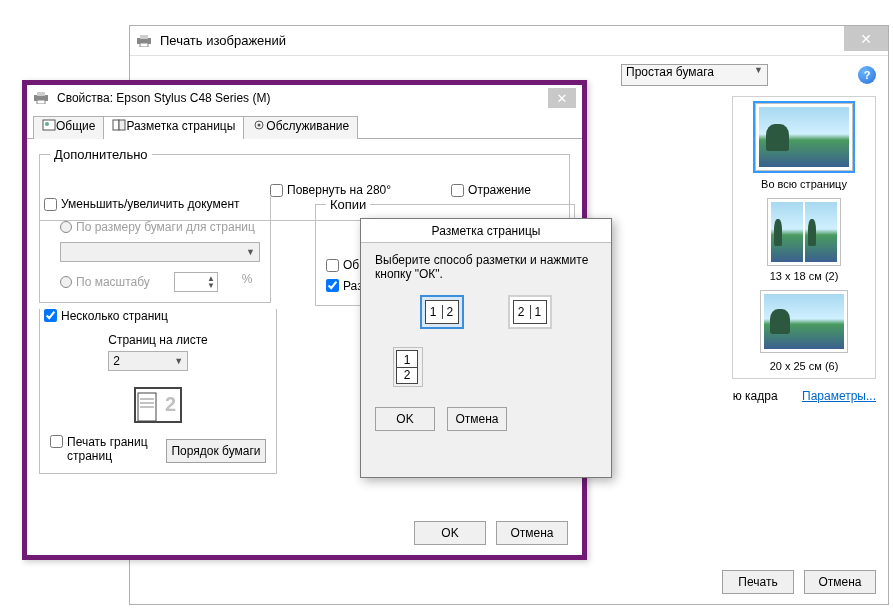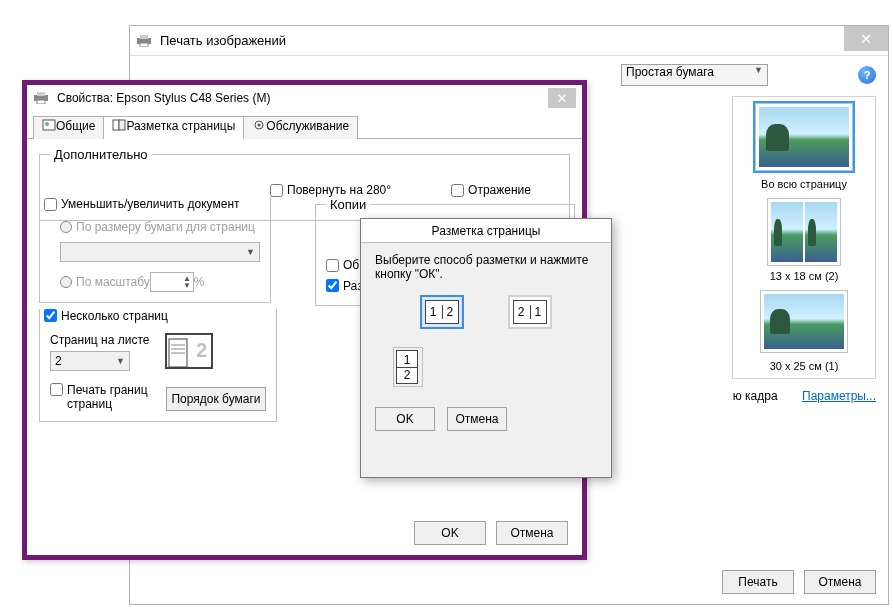--- a/index.html
+++ b/index.html
@@ -61,21 +61,21 @@
 .dropdown { border: 1px solid #b0b0b0; background: #f0f0f0; height: 20px; display: inline-flex; align-items: center; justify-content: space-between; padding: 0 4px; }
 .spinner { border: 1px solid #b0b0b0; width: 44px; height: 20px; display: inline-flex; align-items: center; padding: 0 2px; background: #fff; }
 .spinner .arrows { margin-left: auto; font-size: 8px; line-height: 7px; color: #555; }
 
 .left-col { position: absolute; left: 12px; top: 58px; width: 232px; }
 .right-col { position: absolute; left: 288px; top: 58px; width: 260px; }
 
 .fs-extra { height: 40px; display: flex; align-items: center; gap: 60px; padding-left: 220px; }
 
 .fs-multi { margin-top: 6px; }
-.multi-row { display: flex; gap: 16px; margin-top: 8px; }
+.multi-row { display: flex; gap: 16px; align-items: center; margin-top: 8px; flex-direction: column; }
 .pages-icon { width: 48px; height: 36px; border: 2px solid #444; background: #fff; position: relative; }
 .pages-icon .num { position: absolute; right: 4px; top: 4px; color: #c0c0c0; font-size: 20px; font-weight: bold; }
 .multi-row2 { display: flex; gap: 16px; align-items: flex-end; margin-top: 12px; }
 
 .props-buttons { position: absolute; bottom: 10px; right: 14px; display: flex; gap: 10px; }
 
 
 .layout-modal { position: absolute; left: 360px; top: 218px; width: 252px; height: 260px; background: #f0f0f0; border: 1px solid #7a7a7a; box-shadow: 3px 3px 10px rgba(0,0,0,0.3); }
 .layout-title { height: 24px; background: #fff; border-bottom: 1px solid #c0c0c0; display: flex; align-items: center; justify-content: center; font-size: 12px; }
 .layout-body { padding: 10px 14px; }
@@ -119,21 +119,21 @@
         </div>
         <div class="thumb-item thumb-1318">
           <div class="thumb-box">
               <div class="thumb-img"></div>
               <div class="thumb-img"></div>
             </div>
           <div class="thumb-label">13 x 18 см (2)</div>
         </div>
         <div class="thumb-item thumb-2025">
           <div class="thumb-box"><div class="thumb-img"></div></div>
-          <div class="thumb-label">30 x 25 см (1)</div>
+          <div class="thumb-label">20 x 25 см (6)</div>
         </div>
       </div>
       <div class="frame-row">
         <span>ю кадра</span>
         &nbsp;&nbsp;&nbsp;&nbsp;&nbsp;&nbsp;
         <a class="params-link">Параметры...</a>
       </div>
     </div>
   </div>
   <div class="print-buttons">
@@ -199,21 +199,21 @@
             <span>Уменьшить/увеличить документ</span>
           </label>
         <div class="radio disabled" style="margin-top:6px;margin-left:10px">
             <span class="r"></span>
             <span>По размеру бумаги для страниц</span>
           </div>
         <div class="dropdown disabled" style="width:200px;margin:6px 0 10px 10px">
             <span></span>
             <span class="chev">▼</span>
           </div>
-        <div style="display:flex;align-items:center;gap:0;margin-left:10px">
+        <div style="display:flex;gap:24px;margin-left:10px">
           <div class="radio disabled">
               <span class="r"></span>
               <span>По масштабу</span>
             </div>
           <div class="spinner disabled">
               <span></span>
               <span class="arrows">▲<br>▼</span>
             </div>
           <span class="disabled">%</span>
         </div>

